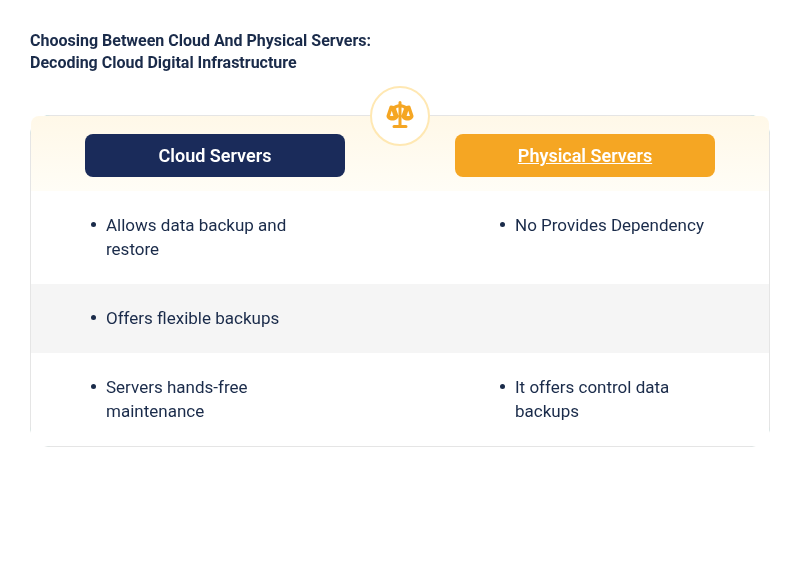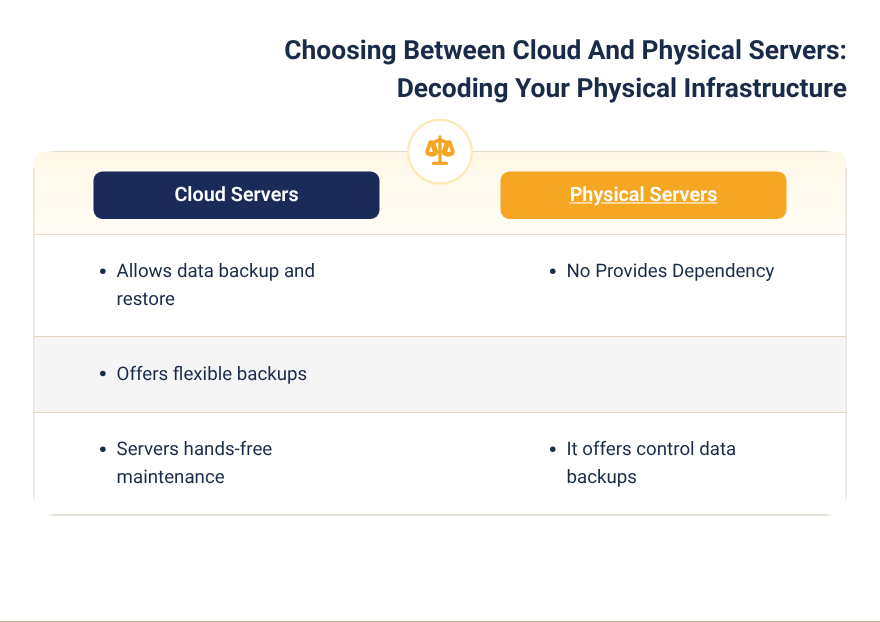--- a/index.html
+++ b/index.html
@@ -8,32 +8,32 @@
       box-sizing: border-box;
     }
     body {
       font-family: -apple-system, BlinkMacSystemFont, 'Segoe UI', Roboto, sans-serif;
       background: #ffffff;
       width: 800px;
       height: 565px;
       padding: 30px 30px 0;
     }
     .title {
-      text-align: right;
-      font-size: 24px;
+      text-align: left;
+      font-size: 16px;
       font-weight: 700;
       color: #1a2b4a;
       line-height: 1.4;
       margin-bottom: 40px;
     }
     .comparison-wrapper {
       position: relative;
       border: 1px solid #e5e5e5;
       border-radius: 20px;
-      background: #a16207;
+      background: #14b8a6;
     }
     .scale-badge {
       position: absolute;
       top: -30px;
       left: 50%;
       transform: translateX(-50%);
       width: 60px;
       height: 60px;
       background: #fff;
       border: 2px solid #ffe8b3;
@@ -118,21 +118,21 @@
       height: 5px;
       background: #1a2b4a;
       border-radius: 50%;
     }
   </style>
 </head>
 <body>
 
 <h1 class="title">
   <span>Choosing Between Cloud And Physical Servers:</span><br>
-  <span>Decoding Your Physical Infrastructure</span>
+  <span>Decoding Cloud Digital Infrastructure</span>
 </h1>
 
 <div class="comparison-wrapper">
 
   <div class="scale-badge">
     <svg viewBox="0 0 24 24">
       <path d="M12 2a1 1 0 0 1 1 1v1.1c1.2.2 2.3.6 3.2 1.2L18 5a1 1 0 0 1 .95.69l2 6A1 1 0 0 1 21 12c0 1.66-1.79 3-4 3s-4-1.34-4-3a1 1 0 0 1 .05-.31L14.7 7h-.2c-.5-.3-1-.5-1.5-.6V18h3a1 1 0 0 1 0 2H8a1 1 0 0 1 0-2h3V6.4c-.5.1-1 .3-1.5.6h-.2l1.65 4.69A1 1 0 0 1 11 12c0 1.66-1.79 3-4 3s-4-1.34-4-3a1 1 0 0 1 .05-.31l2-6A1 1 0 0 1 6 5l1.8.3c.9-.6 2-1 3.2-1.2V3a1 1 0 0 1 1-1zM6.5 8.5 5.4 12h2.2L6.5 8.5zm11 0L16.4 12h2.2l-1.1-3.5z"></path>
     </svg>
   </div>
 

